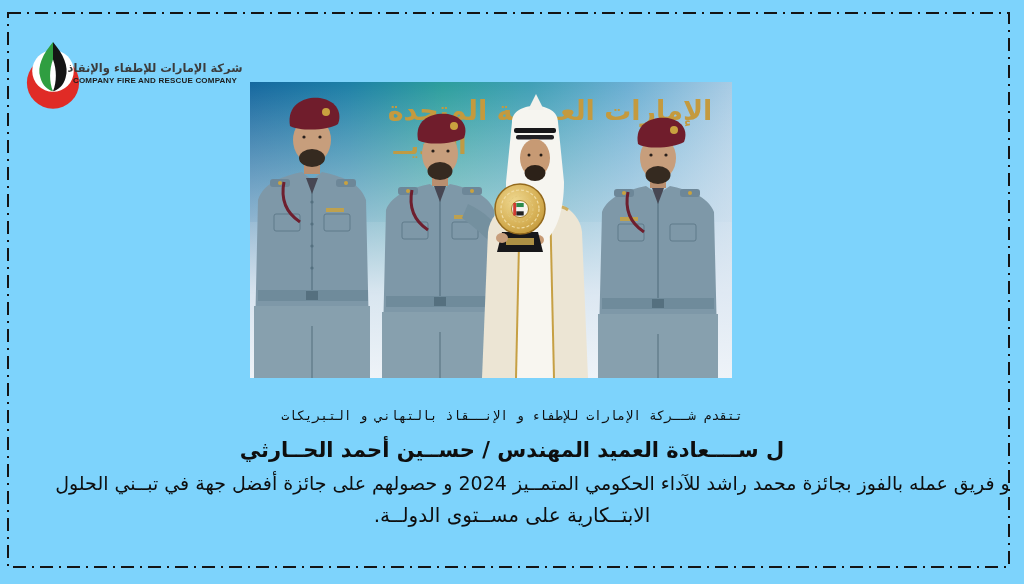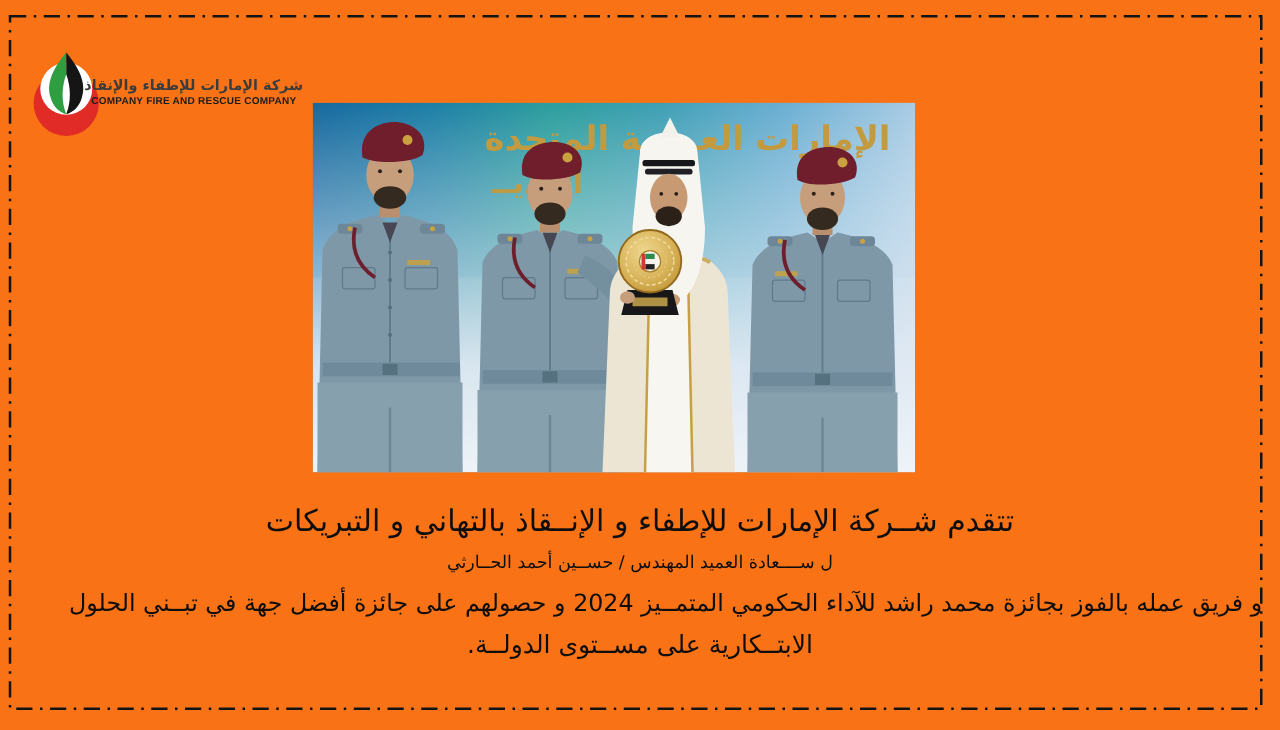--- a/index.html
+++ b/index.html
@@ -1,17 +1,17 @@
 <!DOCTYPE html>
 <html lang="ar"><head>
 <meta charset="utf-8">
 <style>
   html,body{margin:0;padding:0;background:#ffffff;}
   .page{
-    position:relative;width:1024px;height:584px;background:#f97316;
+    position:relative;width:1024px;height:584px;background:#7dd3fc;
     overflow:hidden;font-family:"DejaVu Sans",sans-serif;
   }
   .border-svg{position:absolute;left:0;top:0;width:1024px;height:584px;pointer-events:none;}
 
   
   .logo{position:absolute;left:24px;top:30px;width:200px;height:86px;display:flex;align-items:center;}
   .logo-flame{width:58px;height:80px;flex:0 0 auto;}
   .logo-text{margin-left:4px;width:138px;display:flex;flex-direction:column;align-items:center;}
   .logo-ar{font-size:11.5px;font-weight:bold;color:#3c3c3c;direction:rtl;white-space:nowrap;line-height:16px;}
   .logo-acronym{font-family:"Liberation Sans","DejaVu Sans",sans-serif;font-size:30px;font-weight:bold;
@@ -19,22 +19,22 @@
   .logo-en{font-family:"Liberation Sans","DejaVu Sans",sans-serif;font-size:8px;font-weight:bold;
     color:#1c1c1c;letter-spacing:.2px;white-space:nowrap;line-height:10px;}
 
   
   .photo{position:absolute;left:250px;top:82px;width:482px;height:296px;overflow:hidden;}
   .photo svg{display:block;width:482px;height:296px;}
 
   
   .caption{position:absolute;left:0;top:401px;width:1024px;direction:rtl;text-align:center;color:#0e0e0e;}
   .caption .ln{white-space:nowrap;}
-  .ln1{font-size:24px;line-height:32px;}
-  .ln2{font-size:14px;line-height:34px;font-weight:normal;}
+  .ln1{font-size:13px;line-height:32px;font-family:Liberation Mono, monospace;}
+  .ln2{font-size:21px;line-height:34px;font-weight:bold;}
   .ln3{font-size:19px;line-height:32px;padding-left:41px;}
   .ln4{font-size:20px;line-height:32px;}
 </style>
 </head>
 <body>
 
 <div class="page">
 
   <svg class="border-svg" viewBox="0 0 1024 584">
     <rect x="8" y="13" width="1001" height="554" fill="none" stroke="#141414" stroke-width="2" stroke-dasharray="13 6 2 6"></rect>

